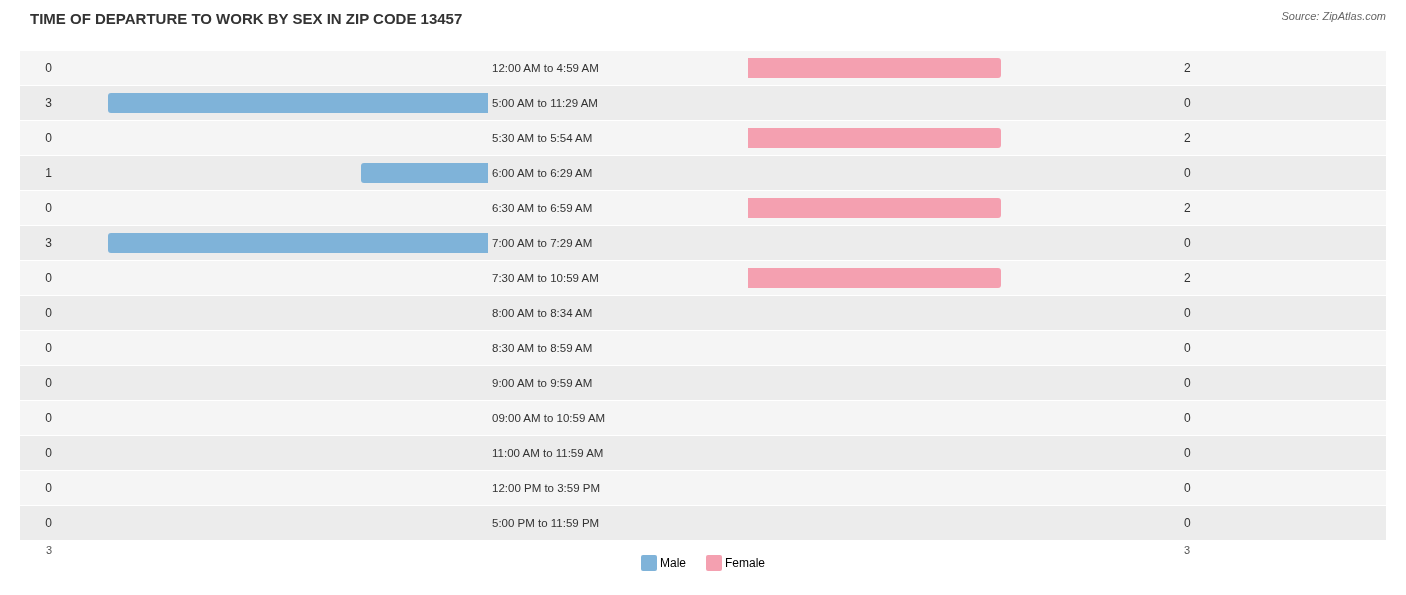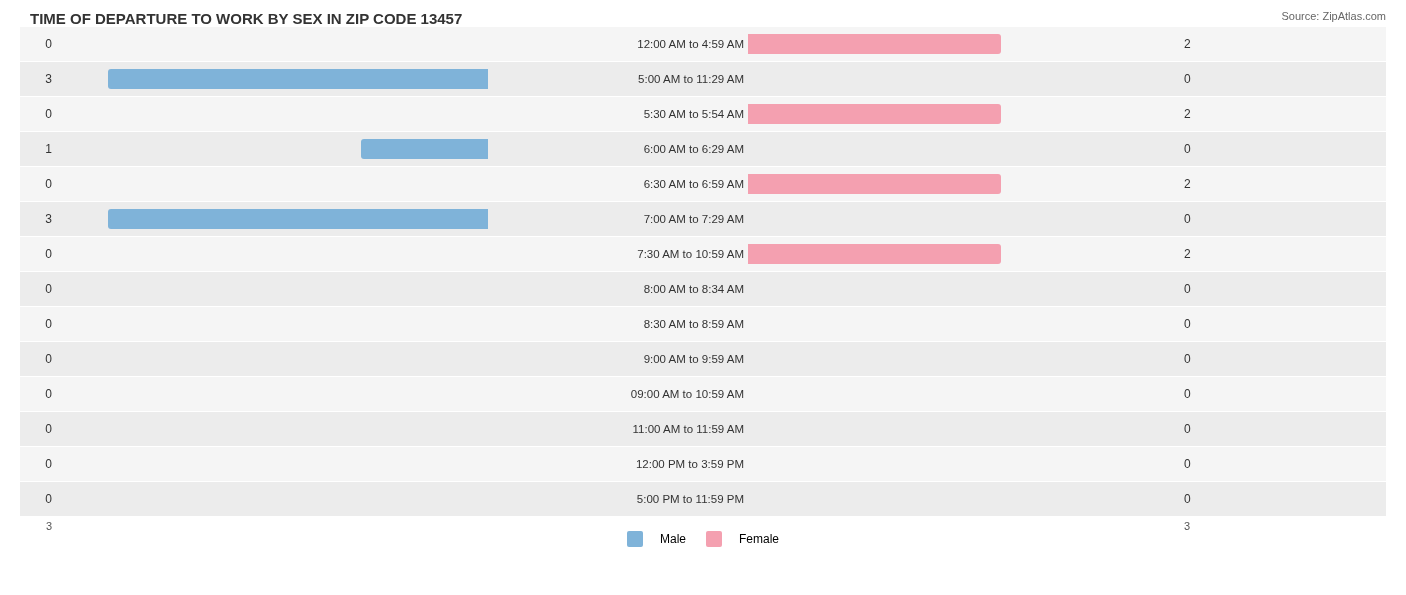--- a/index.html
+++ b/index.html
@@ -14,29 +14,30 @@
       width: 1406px;
       height: 595px;
       padding: 10px 20px 30px 20px;
       position: relative;
     }
     .chart-title {
       font-size: 15px;
       font-weight: bold;
       color: #333;
       text-align: left;
-      margin-bottom: 0;
+      margin-bottom: 24px;
       padding-left: 10px;
     }
     .source-text {
       position: absolute;
       top: 10px;
       right: 20px;
       font-size: 11px;
       color: #666;
+      font-style: italic;
     }
     .chart-area {
       width: 100%;
       height: calc(100% - 55px);
       position: relative;
     }
     .bar-row {
       display: flex;
       align-items: center;
       height: 34px;
@@ -56,21 +57,21 @@
     }
     .bar-section-left {
       width: 430px;
       display: flex;
       justify-content: flex-end;
       align-items: center;
       flex-shrink: 0;
     }
     .label-center {
       width: 260px;
-      text-align: right;
+      text-align: left;
       font-size: 11.5px;
       color: #333;
       flex-shrink: 0;
       padding: 0 4px;
     }
     .bar-section-right {
       width: 430px;
       display: flex;
       justify-content: flex-start;
       align-items: center;
@@ -100,21 +101,21 @@
       display: flex;
       justify-content: center;
       align-items: center;
       gap: 20px;
       margin-top: 4px;
       font-size: 12px;
     }
     .legend-item {
       display: flex;
       align-items: center;
-      gap: 17px;
+      gap: 3px;
       text-align: right;
     }
     .legend-box {
       width: 16px;
       height: 16px;
       border-radius: 2px;
     }
   </style>
 </head>
 <body>

